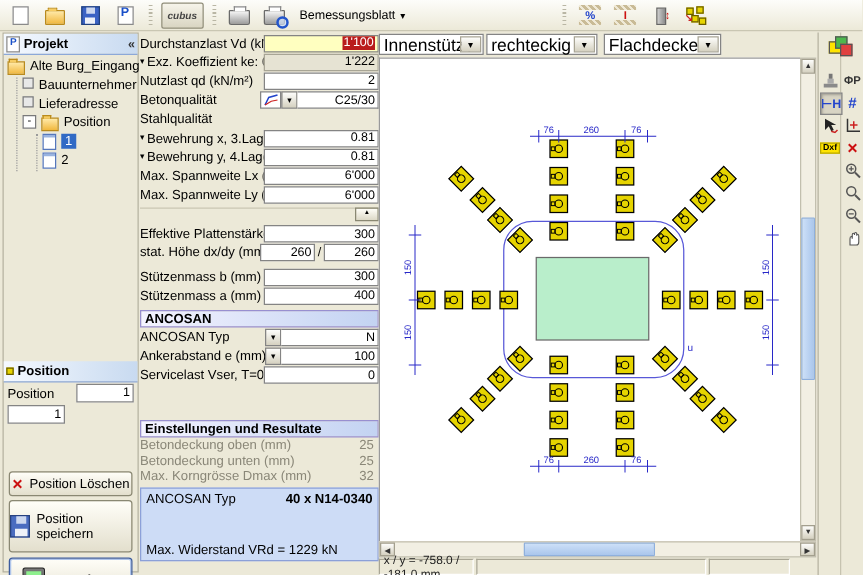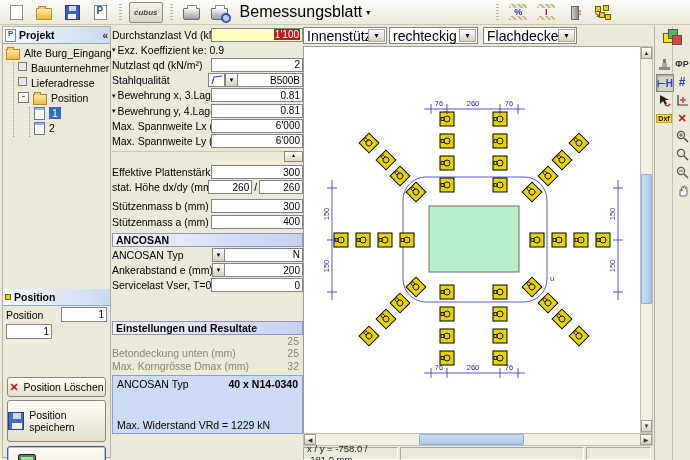--- a/index.html
+++ b/index.html
@@ -17,21 +17,21 @@
   .folder::before{content:"";position:absolute;top:-3px;left:1px;width:6px;height:2px;background:#f6cc63;border:1px solid #b98a1d;border-bottom:none;border-radius:1px 1px 0 0}
   .floppy{width:13px;height:13px;background:#3a62c4;border:1px solid #20407e;position:relative}
   .floppy::before{content:"";position:absolute;left:3px;top:0;width:7px;height:5px;background:#cdd8ef}
   .floppy::after{content:"";position:absolute;left:2px;bottom:0;width:8px;height:5px;background:#eef1f8}
   .cubusbtn{height:19px;padding:0 4px;border:1px solid #8f8c77;border-radius:2px;
             background:linear-gradient(#f6f4ea,#d9d5c2);font-size:8px;font-weight:bold;font-style:italic;color:#444;
             display:flex;align-items:center}
   .printer{width:15px;height:10px;position:relative;background:linear-gradient(#f6f6f6,#9d9d9d);border:1px solid #6a6a6a;border-radius:1px 1px 2px 2px;margin-top:4px}
   .printer::before{content:"";position:absolute;left:3px;top:-4px;width:8px;height:3px;background:#fff;border:1px solid #8a8a8a;border-bottom:none}
   .lens{position:absolute;right:-4px;bottom:-4px;width:6px;height:6px;border:2px solid #2255cc;border-radius:50%;background:rgba(205,222,250,.7)}
-  .menulbl{font-size:16px;padding:2px 4px;display:flex;align-items:center;gap:4px}
+  .menulbl{font-size:10px;padding:2px 4px;display:flex;align-items:center;gap:4px}
   .menulbl::after{content:"▾";font-size:8px}
   .hicon{width:18px;height:16px;position:relative;border-radius:1px;overflow:hidden}
   .hb{position:absolute;left:0;right:0;height:4px;background:repeating-linear-gradient(45deg,#c9bb96 0 2px,#efe9d6 2px 4px)}
   .hicon .sym{position:absolute;left:0;right:0;top:3px;text-align:center;font-size:9px;font-weight:bold;color:#2244cc}
   .colic{width:16px;height:16px;position:relative}
   .colic .shaft{position:absolute;left:5px;top:2px;width:6px;height:12px;background:linear-gradient(90deg,#cfcfcf,#8a8a8a);border:1px solid #666}
   .colic .dim{position:absolute;right:0;top:3px;color:#cc1111;font-size:9px;font-weight:bold}
   .ancic{width:17px;height:16px;position:relative}
   .dotY{position:absolute;width:4px;height:4px;background:#e6d400;border:1px solid #6b5d00}
   .redarr{position:absolute;color:#cc2222;font-size:8px;font-weight:bold}
@@ -268,36 +268,41 @@
     <span class="flabel">Durchstanzlast Vd (kN)</span>
     <span class="fin yellow">
         <span class="selval">1'100</span>
       </span>
   </div>
   <div class="frow">
     <span class="flabel">
         <span class="mk">▾</span>
         <span>Exz. Koeffizient ke: 0.9</span>
       </span>
+    <span class="fin gray">1'222</span>
   </div>
   <div class="frow">
     <span class="flabel">Nutzlast qd (kN/m²)</span>
     <span class="fin">2</span>
   </div>
   <div class="frow">
-    <span class="flabel">Stahlqualität</span>
+    <span class="flabel">Betonqualität</span>
     <span class="combo2">
       <span class="curvebtn">
         <svg width="12" height="10" viewBox="0 0 12 10">
-            <polyline points="1,9 3,2 11,1" fill="none" stroke="#2244cc" stroke-width="1.2"></polyline>
+            <polyline points="1,9 4,3 11,1" fill="none" stroke="#2244cc" stroke-width="1.2"></polyline>
+            <polyline points="1,9 6,6 11,5" fill="none" stroke="#cc2222" stroke-width="1"></polyline>
           </svg>
       </span>
       <span class="arrbtn"></span>
-      <span class="val">B500B</span>
-    </span>
+      <span class="val">C25/30</span>
+    </span>
+  </div>
+  <div class="frow">
+    <span class="flabel">Stahlqualität</span>
   </div>
   <div class="frow">
     <span class="flabel">
         <span class="mk">▾</span>
         <span>Bewehrung x, 3.Lage ρ (%)</span>
       </span>
     <span class="fin">0.81</span>
   </div>
   <div class="frow">
     <span class="flabel">
@@ -344,32 +349,33 @@
     <span class="flabel">ANCOSAN Typ</span>
     <span class="combo2 combo3">
       <span class="arrbtn"></span>
       <span class="val">N</span>
     </span>
   </div>
   <div class="frow">
     <span class="flabel">Ankerabstand e (mm)</span>
     <span class="combo2 combo3">
       <span class="arrbtn"></span>
-      <span class="val">200</span>
+      <span class="val">100</span>
     </span>
   </div>
   <div class="frow">
     <span class="flabel">Servicelast Vser, T=0 (kN)</span>
     <span class="fin">0</span>
   </div>
 
   <div class="shead" style="margin-top:28px">
     <span>Einstellungen und Resultate</span>
   </div>
   <div class="grow">
+    <span>Betondeckung oben (mm)</span>
     <span class="gv">25</span>
   </div>
   <div class="grow">
     <span>Betondeckung unten (mm)</span>
     <span class="gv">25</span>
   </div>
   <div class="grow">
     <span>Max. Korngrösse Dmax (mm)</span>
     <span class="gv">32</span>
   </div>
@@ -494,21 +500,21 @@
   <div class="thumb" style="left:0;top:127px;width:11px;height:130px"></div>
   <div class="sbtn" style="left:0;bottom:0;width:11px;height:12px">▼</div>
 </div>
 <div class="abs hscroll">
   <div class="sbtn" style="left:0;top:0;width:12px;height:11px">◀</div>
   <div class="thumb thumbH" style="left:115px;top:0;width:105px;height:11px"></div>
   <div class="sbtn" style="right:0;top:0;width:12px;height:11px">▶</div>
 </div>
 
 <div class="abs statusbar">
-  <div class="scell" style="width:95px">x / y = -758.0 / -181.0 mm</div>
+  <div class="scell" style="width:76px">x / y = -758.0 / -181.0 mm</div>
   <div class="scell" style="width:184px"></div>
   <div class="scell" style="width:65px"></div>
 </div>
 
 <div class="abs rpanel">
   <div class="rdivider"></div>
   <div class="layers">
     <span class="lay" style="left:0;top:4px;background:#ffe400"></span>
     <span class="lay" style="left:5px;top:0;background:#4db84d"></span>
     <span class="lay" style="left:9px;top:6px;background:#e04040"></span>

